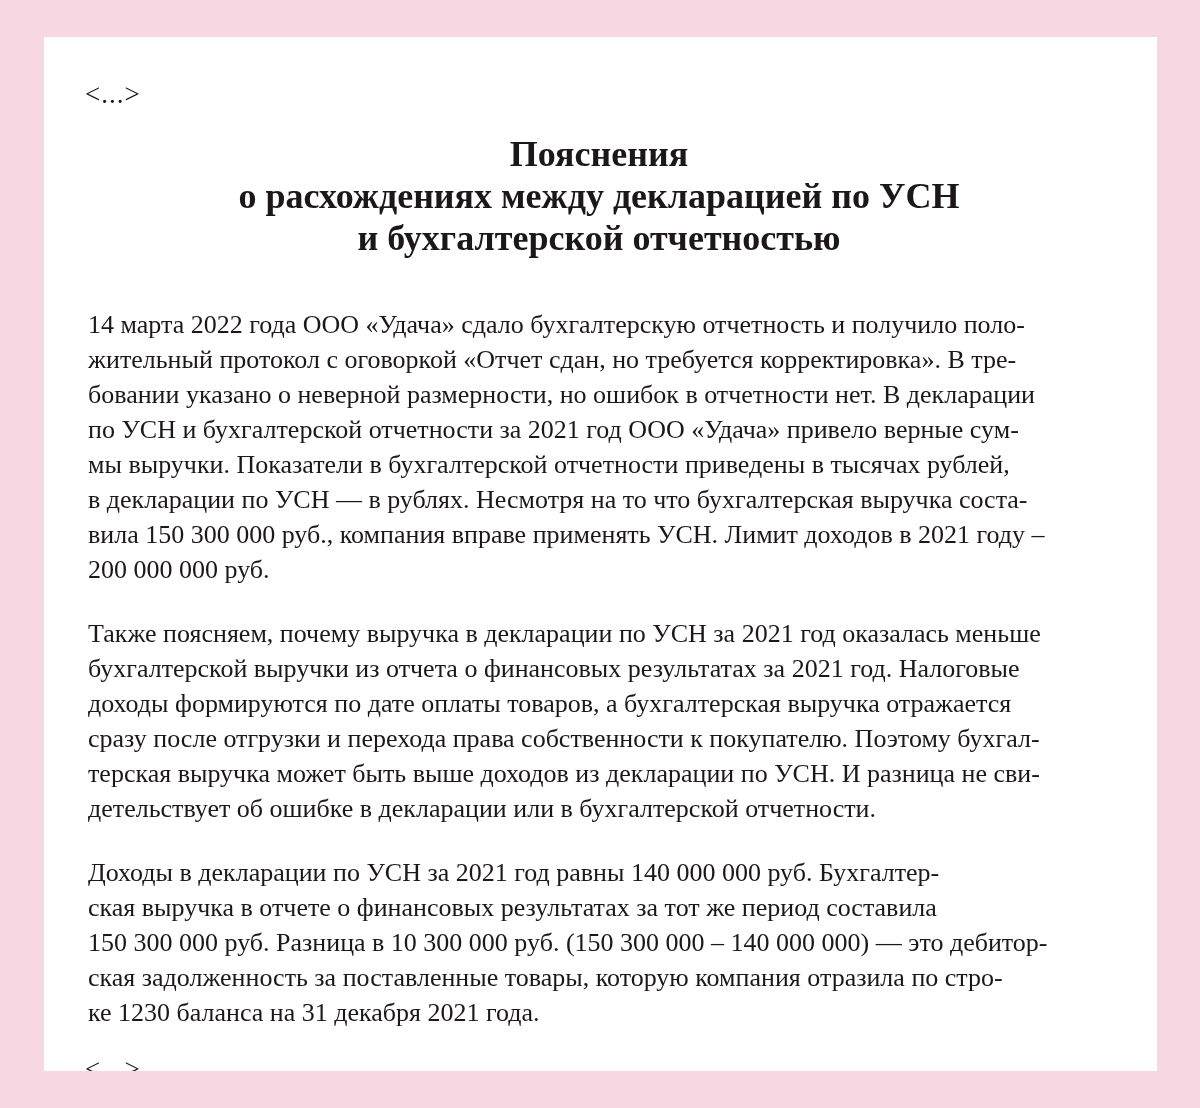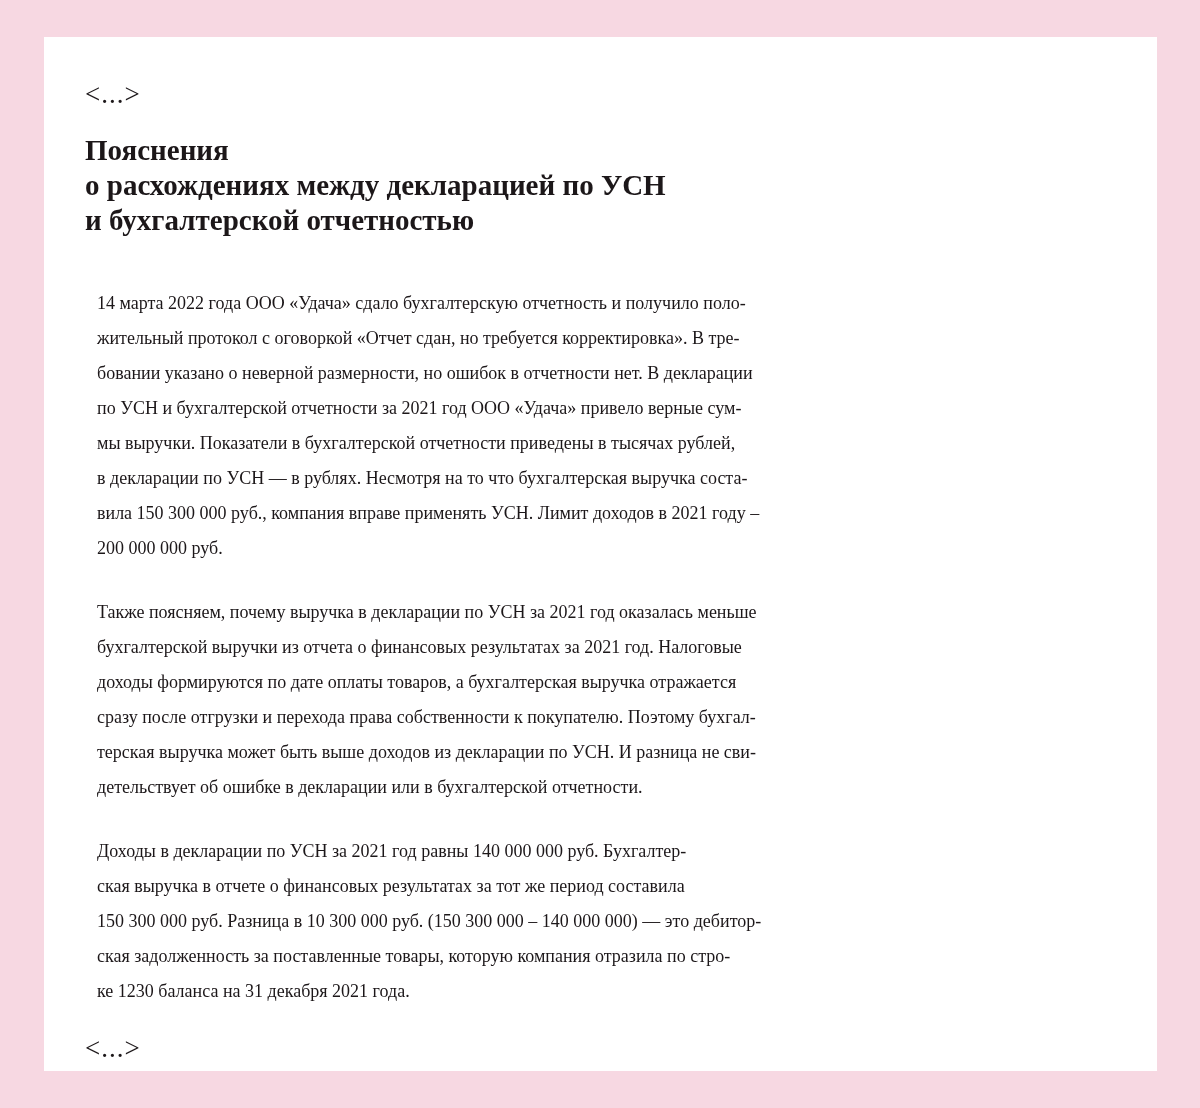--- a/index.html
+++ b/index.html
@@ -28,30 +28,31 @@
     overflow: hidden;
   }
   .ellipsis {
     font-size: 27px;
     line-height: 35px;
     letter-spacing: 1px;
     white-space: pre-line;
   }
   .doc-title {
     margin: 21px 0 48px 0;
-    font-size: 29px;
+    text-align: center;
+    font-size: 36px;
     font-weight: 700;
-    line-height: 35px;
+    line-height: 42px;
     white-space: pre-line;
   }
   .para {
-    font-size: 18px;
+    font-size: 26px;
     line-height: 35px;
     white-space: pre-line;
-    margin: 0 0 29px 12px;
+    margin: 0 0 29px 3px;
   }
   .para-last {
     margin-bottom: 22px;
   }
 </style>
 </head>
 <body>
 
 <div class="page">
   <div class="ellipsis">&lt;...&gt;</div>

